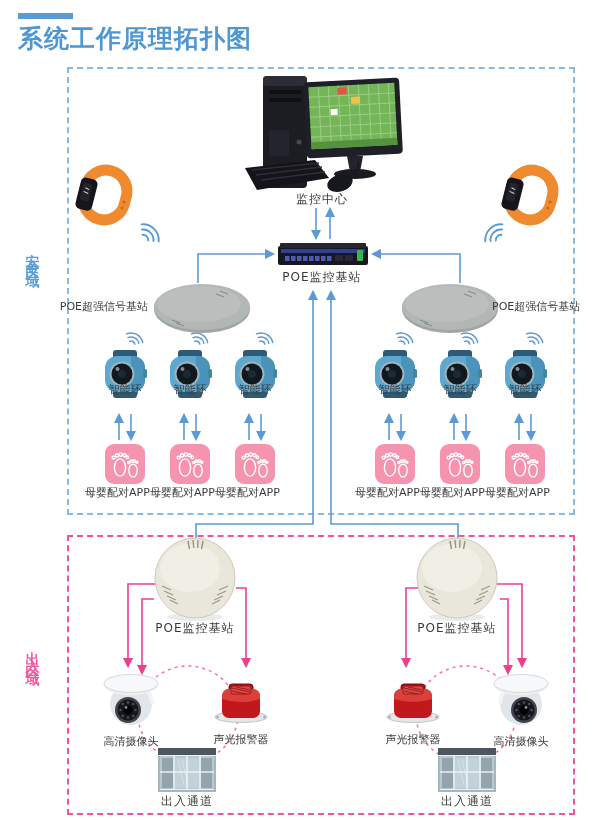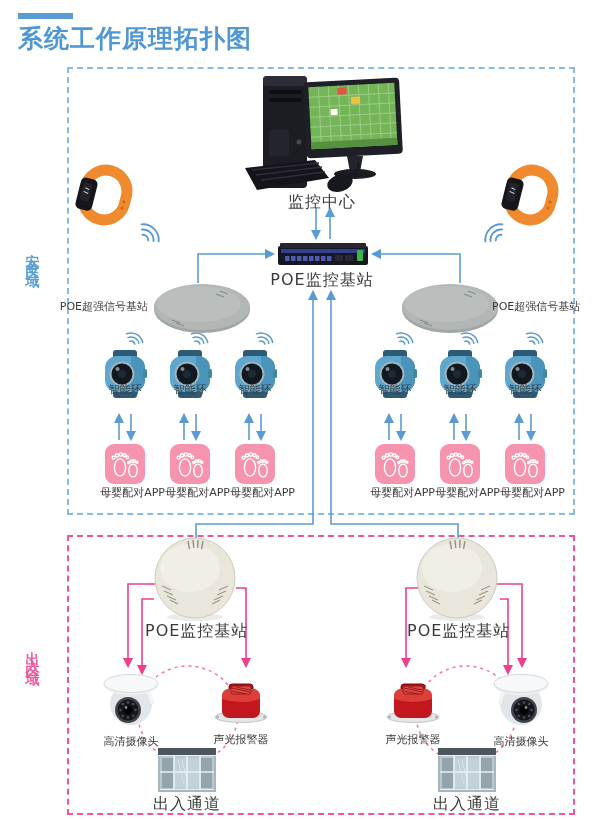--- a/index.html
+++ b/index.html
@@ -9,26 +9,26 @@
   .title{position:absolute;left:18px;top:22px;font-size:25px;font-weight:bold;color:#4f97d4;letter-spacing:1px;white-space:nowrap;}
   .zone{position:absolute;border:2px dashed;box-sizing:border-box;}
   .zone.safety{left:67px;top:67px;width:508px;height:448px;border-color:#85bbe8;}
   .zone.access{left:67px;top:535px;width:508px;height:280px;border-color:#f0559c;}
   .vlabel{position:absolute;writing-mode:vertical-rl;font-size:14px;letter-spacing:7px;font-weight:bold;}
   .vlabel.safety{left:24px;top:242px;color:#5b9fd8;}
   .vlabel.access{left:24px;top:640px;color:#ee5a9e;}
   .overlay{position:absolute;left:0;top:0;pointer-events:none;}
   .dev{position:absolute;}
   .lbl{position:absolute;color:#3a3a3a;font-size:11px;line-height:1.25;text-align:center;white-space:nowrap;}
-  .lbl.big{font-size:16px;letter-spacing:1px;}
+  .lbl.big{font-size:12px;letter-spacing:1px;}
   .col{position:absolute;top:350px;width:80px;height:150px;}
   .col .watch{position:absolute;left:18px;top:0;}
   .col .watch-lbl{position:absolute;top:33px;left:0;width:80px;text-align:center;}
   .col .app{position:absolute;left:20px;top:94px;}
-  .col .app-lbl{position:absolute;top:136px;left:0;width:80px;text-align:right;}
+  .col .app-lbl{position:absolute;top:136px;left:0;width:80px;text-align:left;}
 </style>
 </head>
 <body>
 
 <div id="canvas">
 
   <svg width="0" height="0" style="position:absolute" aria-hidden="true">
     <defs>
       <g id="sym-computer">
         <rect x="20" y="6" width="44" height="112" rx="4" fill="#1c1c23"></rect>

